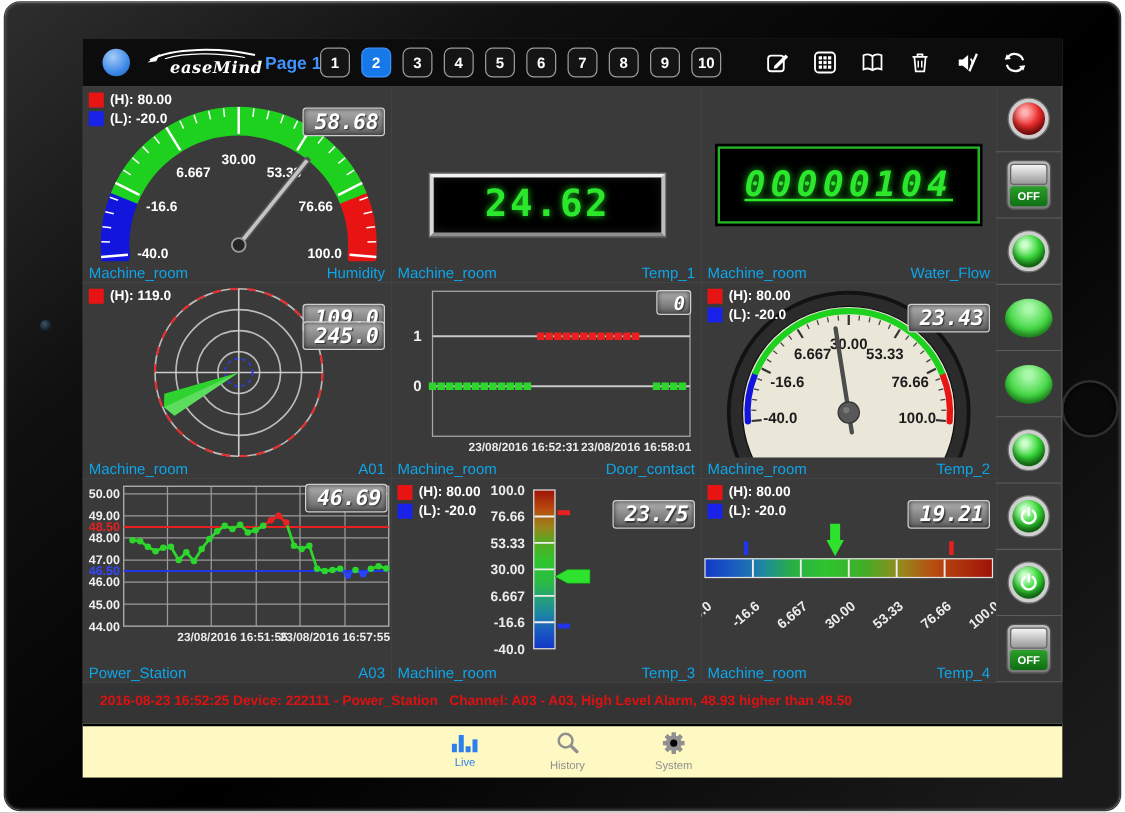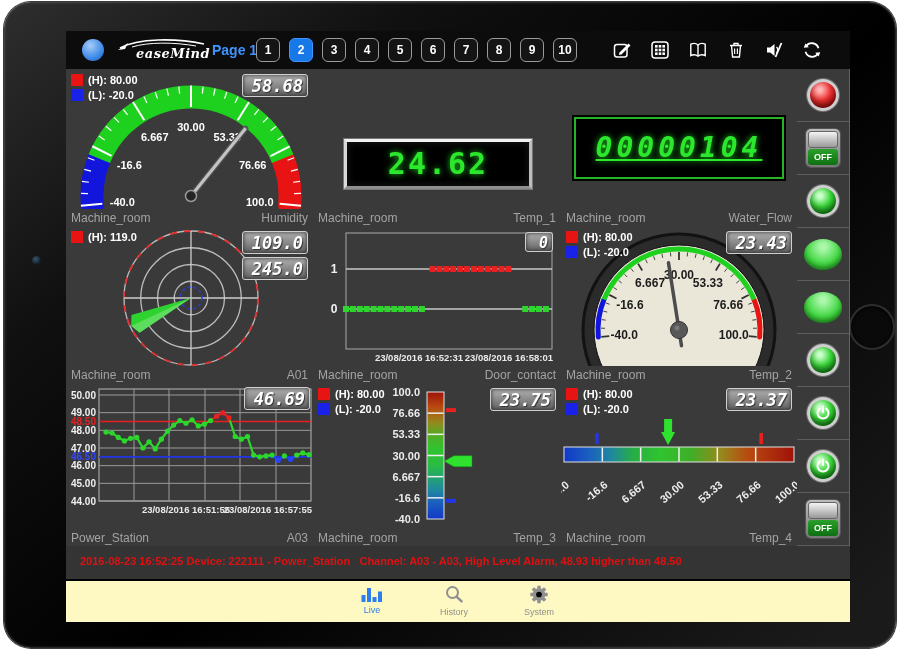--- a/index.html
+++ b/index.html
@@ -1,18 +1,18 @@
 <!DOCTYPE html>
 <html><head>
 <meta charset="utf-8">
 <style>
   html,body{margin:0;padding:0;background:#fff;font-family:"Liberation Sans",sans-serif;}
   .stage{position:relative;width:900px;height:650px;overflow:hidden;}
   
-  .ipad{position:absolute;left:4px;top:2px;width:892px;height:646px;border-radius:27px;
+  .ipad{position:absolute;left:4px;top:2px;width:892px;height:646px;border-radius:12px;
         background:linear-gradient(140deg,#2e2e2e,#101010 25%,#000 55%,#1a1a1a 95%);
         box-shadow:inset 0 0 3px #666,0 0 0 1px #3a3a3a;}
   .camera{position:absolute;left:28px;top:254px;width:9px;height:9px;border-radius:50%;
           background:radial-gradient(circle at 40% 35%,#3a5568,#101a26 70%);}
   .home{position:absolute;left:845px;top:302px;width:42px;height:42px;border-radius:50%;
         background:#0a0a0a;border:2px solid #2e2e2e;box-shadow:inset 0 1px 4px #000;}
   
   .screen{position:absolute;left:62px;top:29px;width:784px;height:591px;background:#3a3a3a;overflow:hidden;}
   
   .toolbar{position:absolute;left:0;top:0;right:0;height:38px;background:#0c0c0c;border-bottom:1px solid #606060;}
@@ -36,26 +36,26 @@
   #cell-a01 {left:0;   top:195px;width:247px;height:157px;}
   #cell-door{left:247px;top:195px;width:248px;height:157px;}
   #cell-t2  {left:495px;top:195px;width:236px;height:157px;}
   #cell-a03 {left:0;   top:352px;width:247px;height:163px;}
   #cell-t3  {left:247px;top:352px;width:248px;height:163px;}
   #cell-t4  {left:495px;top:352px;width:236px;height:163px;}
   #btncol   {left:731px;top:38px;width:52px;height:477px;position:absolute;border-right:1px solid #636363;text-align:right;}
   .wsvg{position:absolute;left:0;top:0;}
   svg{font-family:"Liberation Sans",sans-serif;}
   .wlabel{position:absolute;left:0;right:0;bottom:0;height:17px;display:flex;justify-content:space-between;
-          align-items:center;padding:0 5px;color:#a3a3a3;font-size:12px;}
+          align-items:center;padding:0 5px;color:#0ea5e9;font-size:12px;}
   .legend{position:absolute;left:5px;top:5px;z-index:3;}
   .lrow{display:flex;align-items:center;margin-bottom:3px;color:#fff;font-weight:bold;font-size:11px;}
   .sq{width:12px;height:12px;margin-right:5px;display:inline-block;}
   .sq.red{background:#e81414;} .sq.blue{background:#1822e8;}
-  .disp{position:absolute;right:5px;top:5px;width:66px;height:23px;z-index:4;
+  .disp{position:absolute;right:5px;top:17px;width:66px;height:23px;z-index:4;
         background:linear-gradient(180deg,#b2b2b2,#616161);border:1px solid #cfcfcf;border-radius:3px;
         color:#fff;font-family:"DejaVu Sans Mono",monospace;font-style:italic;font-weight:bold;
         font-size:17px;line-height:23px;text-align:right;padding:0 4px;box-sizing:border-box;
         text-shadow:1px 1px 1px #333;box-shadow:inset 0 0 4px #2a2a2a;}
   .disp.second{top:31px;}
   .disp.small{width:28px;height:20px;font-size:15px;line-height:20px;right:8px;top:6px;}
   
   .lcd{position:absolute;left:31px;top:70px;width:182px;height:44px;background:#000;
        border:3px solid;border-color:#f2f2f2 #bdbdbd #8f8f8f #d9d9d9;box-shadow:0 0 0 1px #777,inset 0 0 8px #1a1a1a;
        color:#2ce82c;font-family:"DejaVu Sans Mono",monospace;font-weight:bold;
@@ -534,21 +534,21 @@
       <div class="legend">
         <div class="lrow">
               <span class="sq red"></span>
               <span>(H): 80.00</span>
             </div>
         <div class="lrow">
               <span class="sq blue"></span>
               <span>(L): -20.0</span>
             </div>
       </div>
-      <div class="disp">23.37</div>
+      <div class="disp">19.21</div>
       <svg class="wsvg" id="g-t4" width="236" height="146" viewBox="0 0 236 146">
             <defs>
               <linearGradient id="gt4" x1="0" y1="0" x2="1" y2="0">
                 <stop offset="0" stop-color="#1238c8"></stop>
                 <stop offset="0.1" stop-color="#1a5cc0"></stop>
                 <stop offset="0.2" stop-color="#1e86a2"></stop>
                 <stop offset="0.3" stop-color="#27ae46"></stop>
                 <stop offset="0.42" stop-color="#2fc42f"></stop>
                 <stop offset="0.55" stop-color="#3fae28"></stop>
                 <stop offset="0.68" stop-color="#95891c"></stop>

